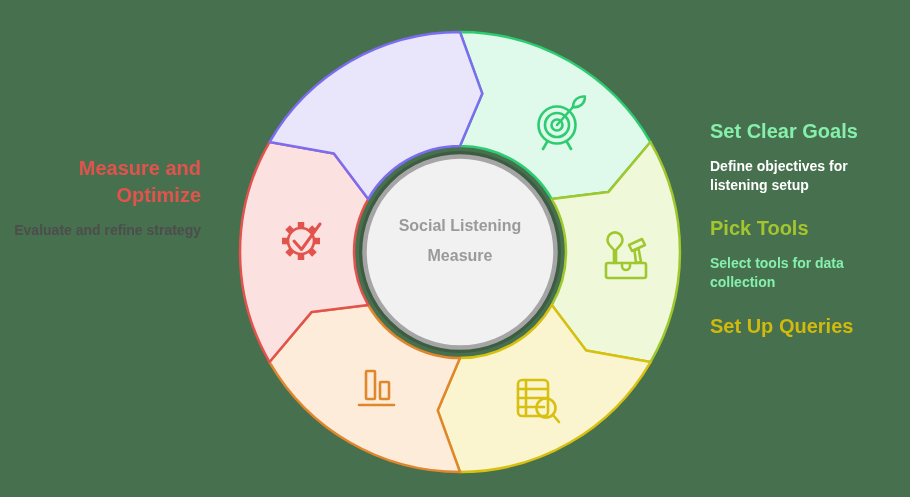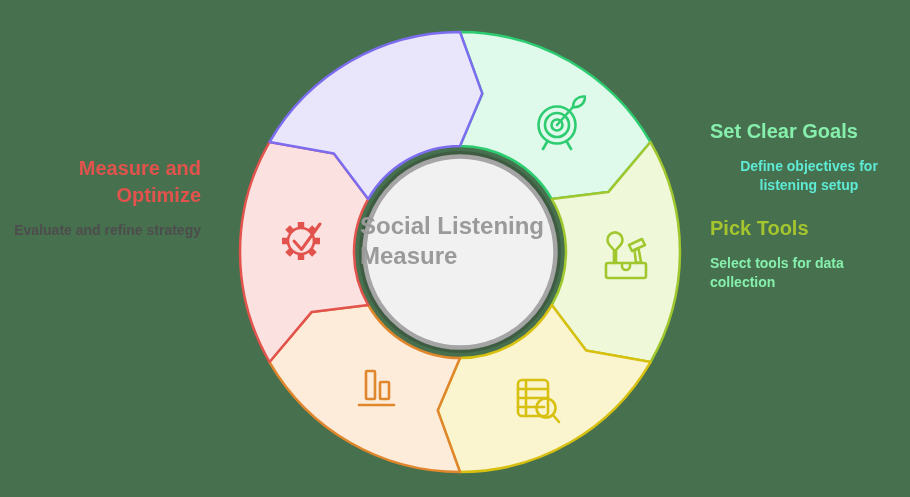--- a/index.html
+++ b/index.html
@@ -7,21 +7,21 @@
     width:910px;height:497px;overflow:hidden;
     font-family:"Liberation Sans", sans-serif;
     background:#47704e;
   }
   .stage{position:relative;width:910px;height:497px;}
   .wheel-svg{position:absolute;left:0;top:0;width:910px;height:497px;}
 
   
   .center-label{
     position:absolute;left:360px;top:211px;width:200px;
-    text-align:left;font-size:24px;font-weight:bold;line-height:30px;
+    text-align:center;font-size:16px;font-weight:bold;line-height:30px;
   }
 
   
   .icon{position:absolute;width:56px;height:56px;}
   .icon svg{display:block;width:56px;height:56px;}
   .icon svg *{fill:none;stroke:currentColor;stroke-width:2.6;stroke-linecap:round;stroke-linejoin:round;}
   .icon svg .tooth{stroke-width:6.5;stroke-linecap:butt;}
   .icon svg .check{stroke-width:3;}
   .icon svg .lens{stroke-width:2.6;}
 
@@ -107,27 +107,28 @@
       <line class="tooth" x1="24" y1="45.5" x2="24" y2="51"></line>
       <line class="tooth" x1="14.45" y1="41.55" x2="10.56" y2="45.44"></line>
       <line class="tooth" x1="10.5" y1="32" x2="5" y2="32"></line>
       <line class="tooth" x1="14.45" y1="22.45" x2="10.56" y2="18.56"></line>
       <path class="check" d="M17,32 L24.5,40.5 L43,15"></path>
     </svg>
   </div>
 
   <div class="label-block right-col" style="top:118px;">
     <h3 style="color: #86efac;">Set Clear Goals</h3>
-    <p style="color: #5eead4; text-align: center;">Define objectives for listening setup</p>
+    <p style="color: #ffffff;">Define objectives for listening setup</p>
   </div>
   <div class="label-block right-col" style="top:215px;">
     <h3 style="color: rgb(165, 197, 47);">Pick Tools</h3>
     <p style="color: #86efac;">Select tools for data collection</p>
   </div>
   <div class="label-block right-col" style="top:313px;">
+    <h3 style="color: rgb(209, 186, 12);">Set Up Queries</h3>
   </div>
 
   <div class="label-block left-col" style="top:155px;">
     <h3 style="color: rgb(226, 83, 77);">Measure and Optimize</h3>
     <p style="color: rgb(77, 77, 77);">Evaluate and refine strategy</p>
   </div>
 
 </div>
 
 </body></html>

